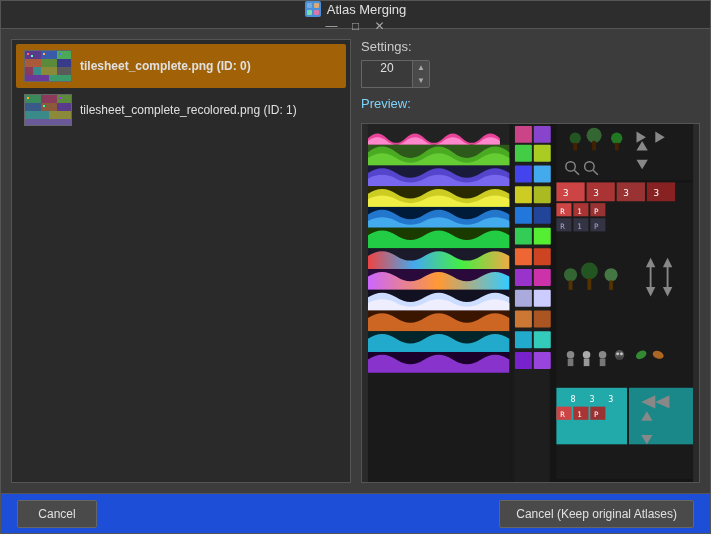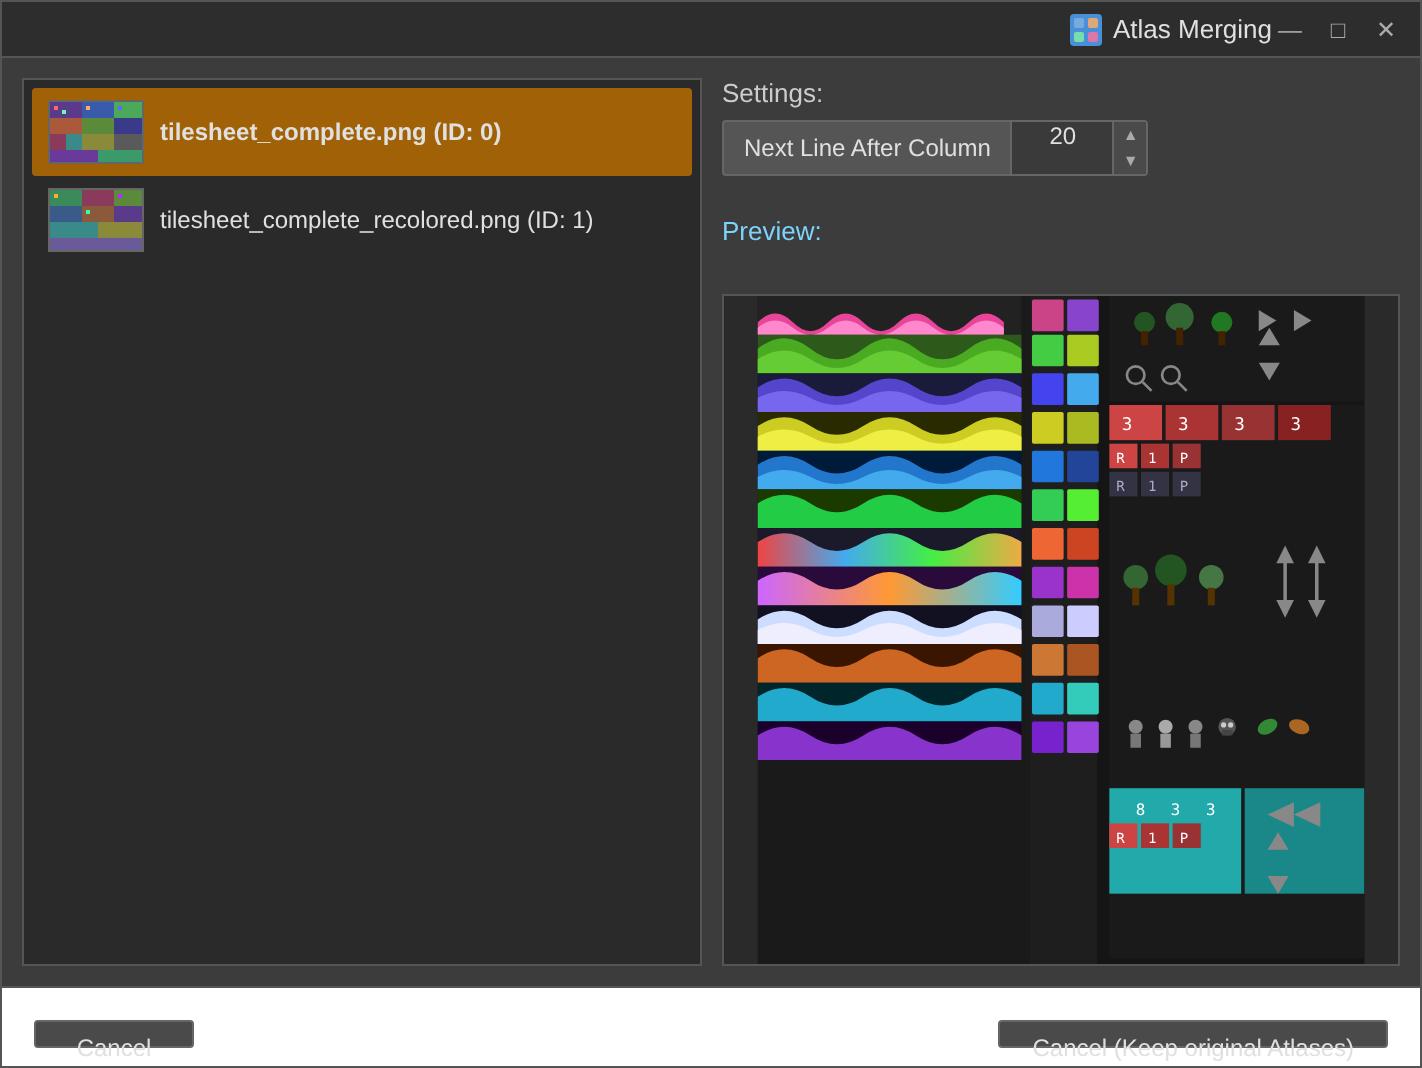--- a/index.html
+++ b/index.html
@@ -22,23 +22,24 @@
       border: 1px solid #555;
       display: flex;
       flex-direction: column;
     }
     .titlebar {
       background: #2d2d2d;
       height: 28px;
       display: flex;
       align-items: center;
       padding: 0 8px;
-      justify-content: flex-end;
+      justify-content: space-between;
       border-bottom: 1px solid #555;
       flex-shrink: 0;
+      flex-direction: column;
     }
     .titlebar-left {
       display: flex;
       align-items: center;
       gap: 6px;
     }
     .titlebar-icon {
       width: 16px;
       height: 16px;
       background: #4a90d9;
@@ -112,21 +113,21 @@
       position: relative;
     }
     .file-name {
       font-size: 12px;
       color: #e0e0e0;
     }
     .right-panel {
       flex: 1;
       display: flex;
       flex-direction: column;
-      gap: 20px;
+      gap: 8px;
       overflow: hidden;
     }
     .settings-section {
       flex-shrink: 0;
     }
     .settings-label {
       font-size: 13px;
       color: #ccc;
       margin-bottom: 6px;
     }
@@ -188,24 +189,25 @@
       flex-shrink: 0;
     }
     .preview-area {
       flex: 1;
       overflow: hidden;
       background: #2a2a2a;
       border: 1px solid #555;
       position: relative;
     }
     .footer {
-      background: #ffffff;
+      background: #1d4ed8;
       border-top: 1px solid #555;
       height: 40px;
       display: flex;
+      align-items: center;
       justify-content: space-between;
       padding: 16px 16px;
       flex-shrink: 0;
     }
     .footer-btn {
       background: #4a4a4a;
       border: 1px solid #666;
       color: #e0e0e0;
       padding: 6px 16px;
       font-size: 12px;
@@ -298,21 +300,20 @@
           </div>
           <span class="file-name">tilesheet_complete_recolored.png (ID: 1)</span>
         </div>
       </div>
     </div>
 
     <div class="right-panel">
       <div class="settings-section">
         <div class="settings-label">Settings:</div>
         <div class="settings-row">
-          <div class="setting-key">Next Line After Column</div>
           <div class="setting-value-container">
             <input class="setting-value" type="text" value="20" style="">
             <div class="spin-btns">
               <button class="spin-btn">▲</button>
               <button class="spin-btn">▼</button>
             </div>
           </div>
         </div>
       </div>
 

